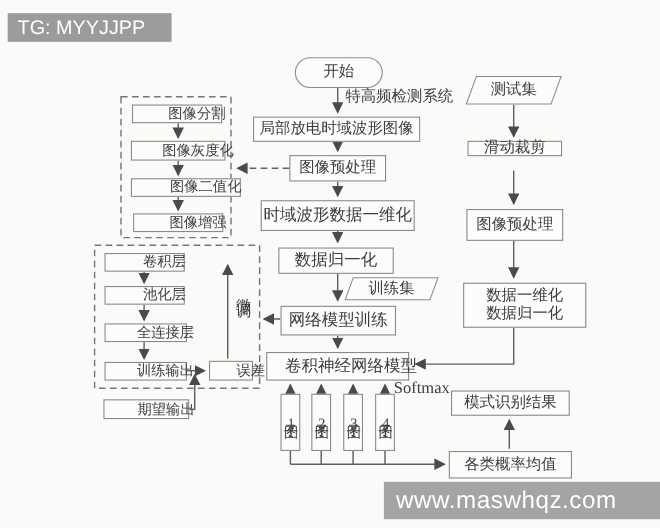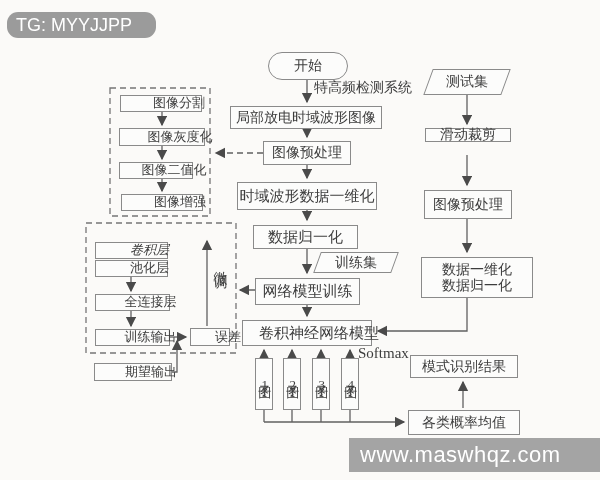--- a/index.html
+++ b/index.html
@@ -31,21 +31,21 @@
   }
   .vlabel{
     position:absolute;writing-mode:vertical-rl;text-orientation:upright;
     font-size:14px;letter-spacing:4px;color:#3d3d3d;
   }
   .wm{
     position:absolute;display:flex;align-items:center;
     font-family:"Liberation Sans", sans-serif;color:#ffffff;
   }
   .wm-tl{left:7px;top:12px;width:140px;height:26px;background:#9b9b9b;
-    font-size:18px;padding-left:9px;border-radius:11px;}
+    font-size:18px;padding-left:9px;}
   .wm-br{left:349px;top:438px;width:251px;height:34px;background:#a4a4a4;
     font-size:22px;padding-left:11px;letter-spacing:0.5px;}
 </style>
 </head>
 <body>
 
 <div id="stage">
 
   <svg id="wires" viewBox="0 0 600 480" xmlns="http://www.w3.org/2000/svg">
     <defs>
@@ -153,24 +153,24 @@
     <span>数据一维化</span>
     <span>数据归一化</span>
   </div>
 
   <div class="node" style="left:410px;top:355px;width:108px;height:23px;">模式识别结果</div>
 
   <div class="node" style="left:408px;top:410px;width:112px;height:25px;">各类概率均值</div>
 
   <div class="node small" style="left:120px;top:95px;width:82px;height:17px;">图像分割</div>
   <div class="node small" style="left:119px;top:128px;width:86px;height:18px;">图像灰度化</div>
-  <div class="node small" style="left:119px;top:162px;width:74px;height:17px;">图像二值化</div>
+  <div class="node small" style="left:119px;top:162px;width:100px;height:17px;">图像二值化</div>
   <div class="node small" style="left:121px;top:194px;width:82px;height:17px;">图像增强</div>
 
-  <div class="node small" style="left:95px;top:242px;width:73px;height:17px;font-style:italic;">卷积层</div>
+  <div class="node small" style="left:95px;top:230px;width:73px;height:17px;">卷积层</div>
   <div class="node small" style="left:95px;top:260px;width:73px;height:17px;">池化层</div>
   <div class="node small" style="left:95px;top:294px;width:75px;height:17px;">全连接层</div>
   <div class="node small" style="left:95px;top:329px;width:75px;height:17px;">训练输出</div>
   <div class="node small" style="left:190px;top:328px;width:40px;height:18px;">误差</div>
   <div class="node small" style="left:94px;top:363px;width:78px;height:18px;">期望输出</div>
 
   <div class="vlabel" style="left:211px;top:260px;height:44px;">微调</div>
 
 </div>
 

